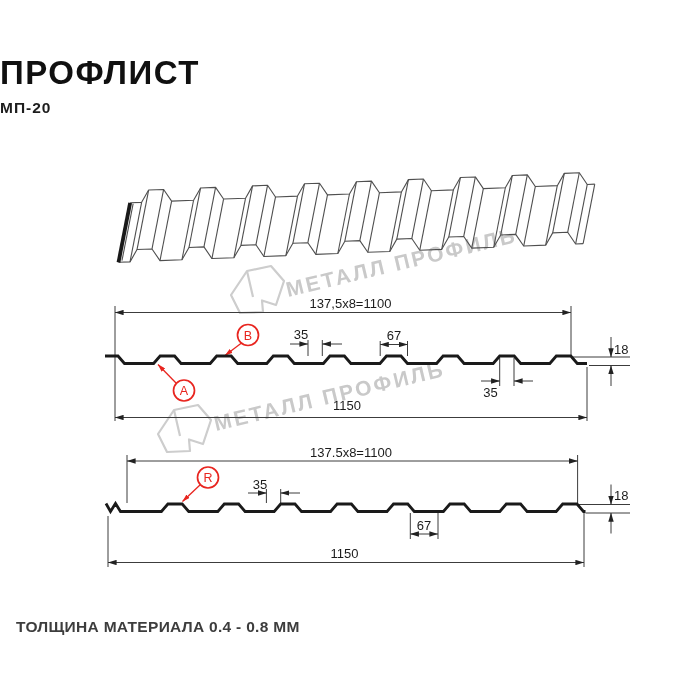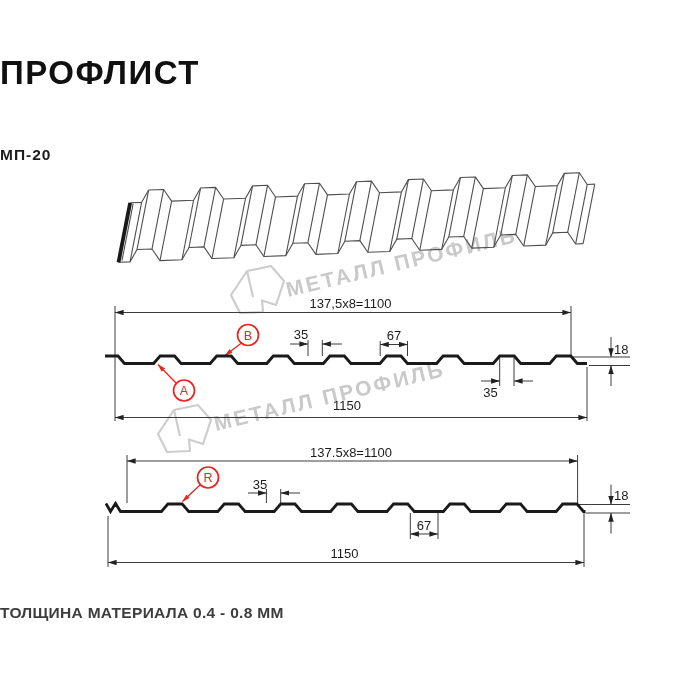--- a/index.html
+++ b/index.html
@@ -1,21 +1,21 @@
 <!DOCTYPE html>
 <html><head>
 <meta charset="utf-8">
 <style>
   html,body{margin:0;padding:0;background:#ffffff;}
   body{width:700px;height:700px;position:relative;overflow:hidden;
        font-family:"Liberation Sans",sans-serif;}
   .hdr{position:absolute;left:0;right:0;white-space:nowrap;}
   #title{top:54px;font-size:33px;font-weight:800;letter-spacing:1.5px;color:#101010;}
-  #subtitle{top:99px;font-size:15.5px;font-weight:600;letter-spacing:1px;color:#1d1d1d;margin-top:47px;}
-  #footer{top:604px;font-size:15.5px;font-weight:600;letter-spacing:.3px;color:#3d3d3d;}
+  #subtitle{top:99px;font-size:15.5px;font-weight:600;letter-spacing:1px;color:#1d1d1d;}
+  #footer{top:618px;font-size:15.5px;font-weight:600;letter-spacing:.3px;color:#3d3d3d;margin-left:16px;}
   svg{position:absolute;left:0;top:0;}
   .thin{stroke:#3c3c3c;stroke-width:1;fill:none;}
   .dim{font-family:"Liberation Sans",sans-serif;font-size:13px;fill:#1c1c1c;}
   .red{stroke:#e8251f;fill:none;stroke-width:1.7;}
   .redln{stroke:#e8251f;fill:none;stroke-width:1.3;}
   .redtx{font-family:"Liberation Sans",sans-serif;font-size:12.5px;fill:#e8251f;}
   .wmtx{font-family:"Liberation Sans",sans-serif;font-size:21px;font-weight:700;
         letter-spacing:2.5px;fill:#c9c9c9;}
   .wmshape{stroke:#cdcdcd;stroke-width:2.2;fill:none;stroke-linejoin:round;}
 </style>

